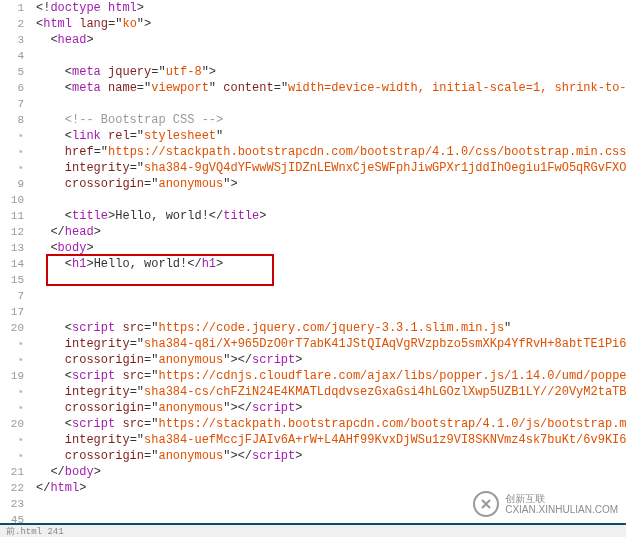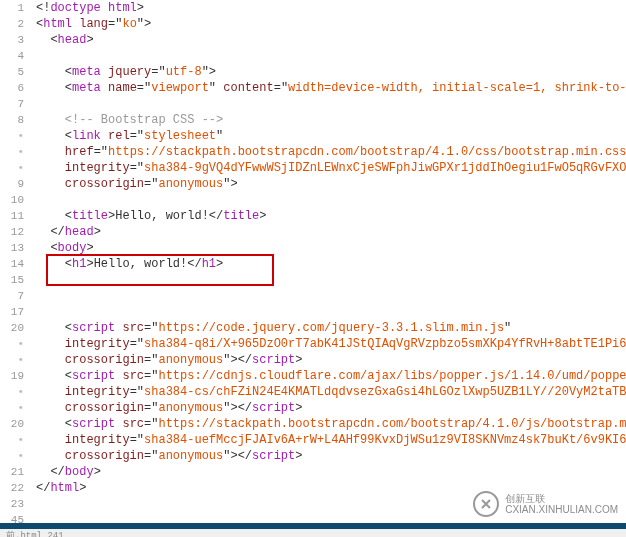--- a/index.html
+++ b/index.html
@@ -51,21 +51,21 @@
 .highlight-box {
   position: absolute;
   border: 2px solid #cc0000;
   pointer-events: none;
 }
 .statusbar {
   position: absolute;
   bottom: 0; left: 0; right: 0;
   height: 14px;
   background: #f0f0f0;
-  border-top: 6px solid #0c4a6e;
+  border-top: 2px solid #0c4a6e;
   font-size: 9px;
   color: #888888;
   padding: 1px 6px;
   line-height: 12px;
 }
 .watermark {
   position: absolute;
   right: 8px;
   bottom: 20px;
   display: flex;

